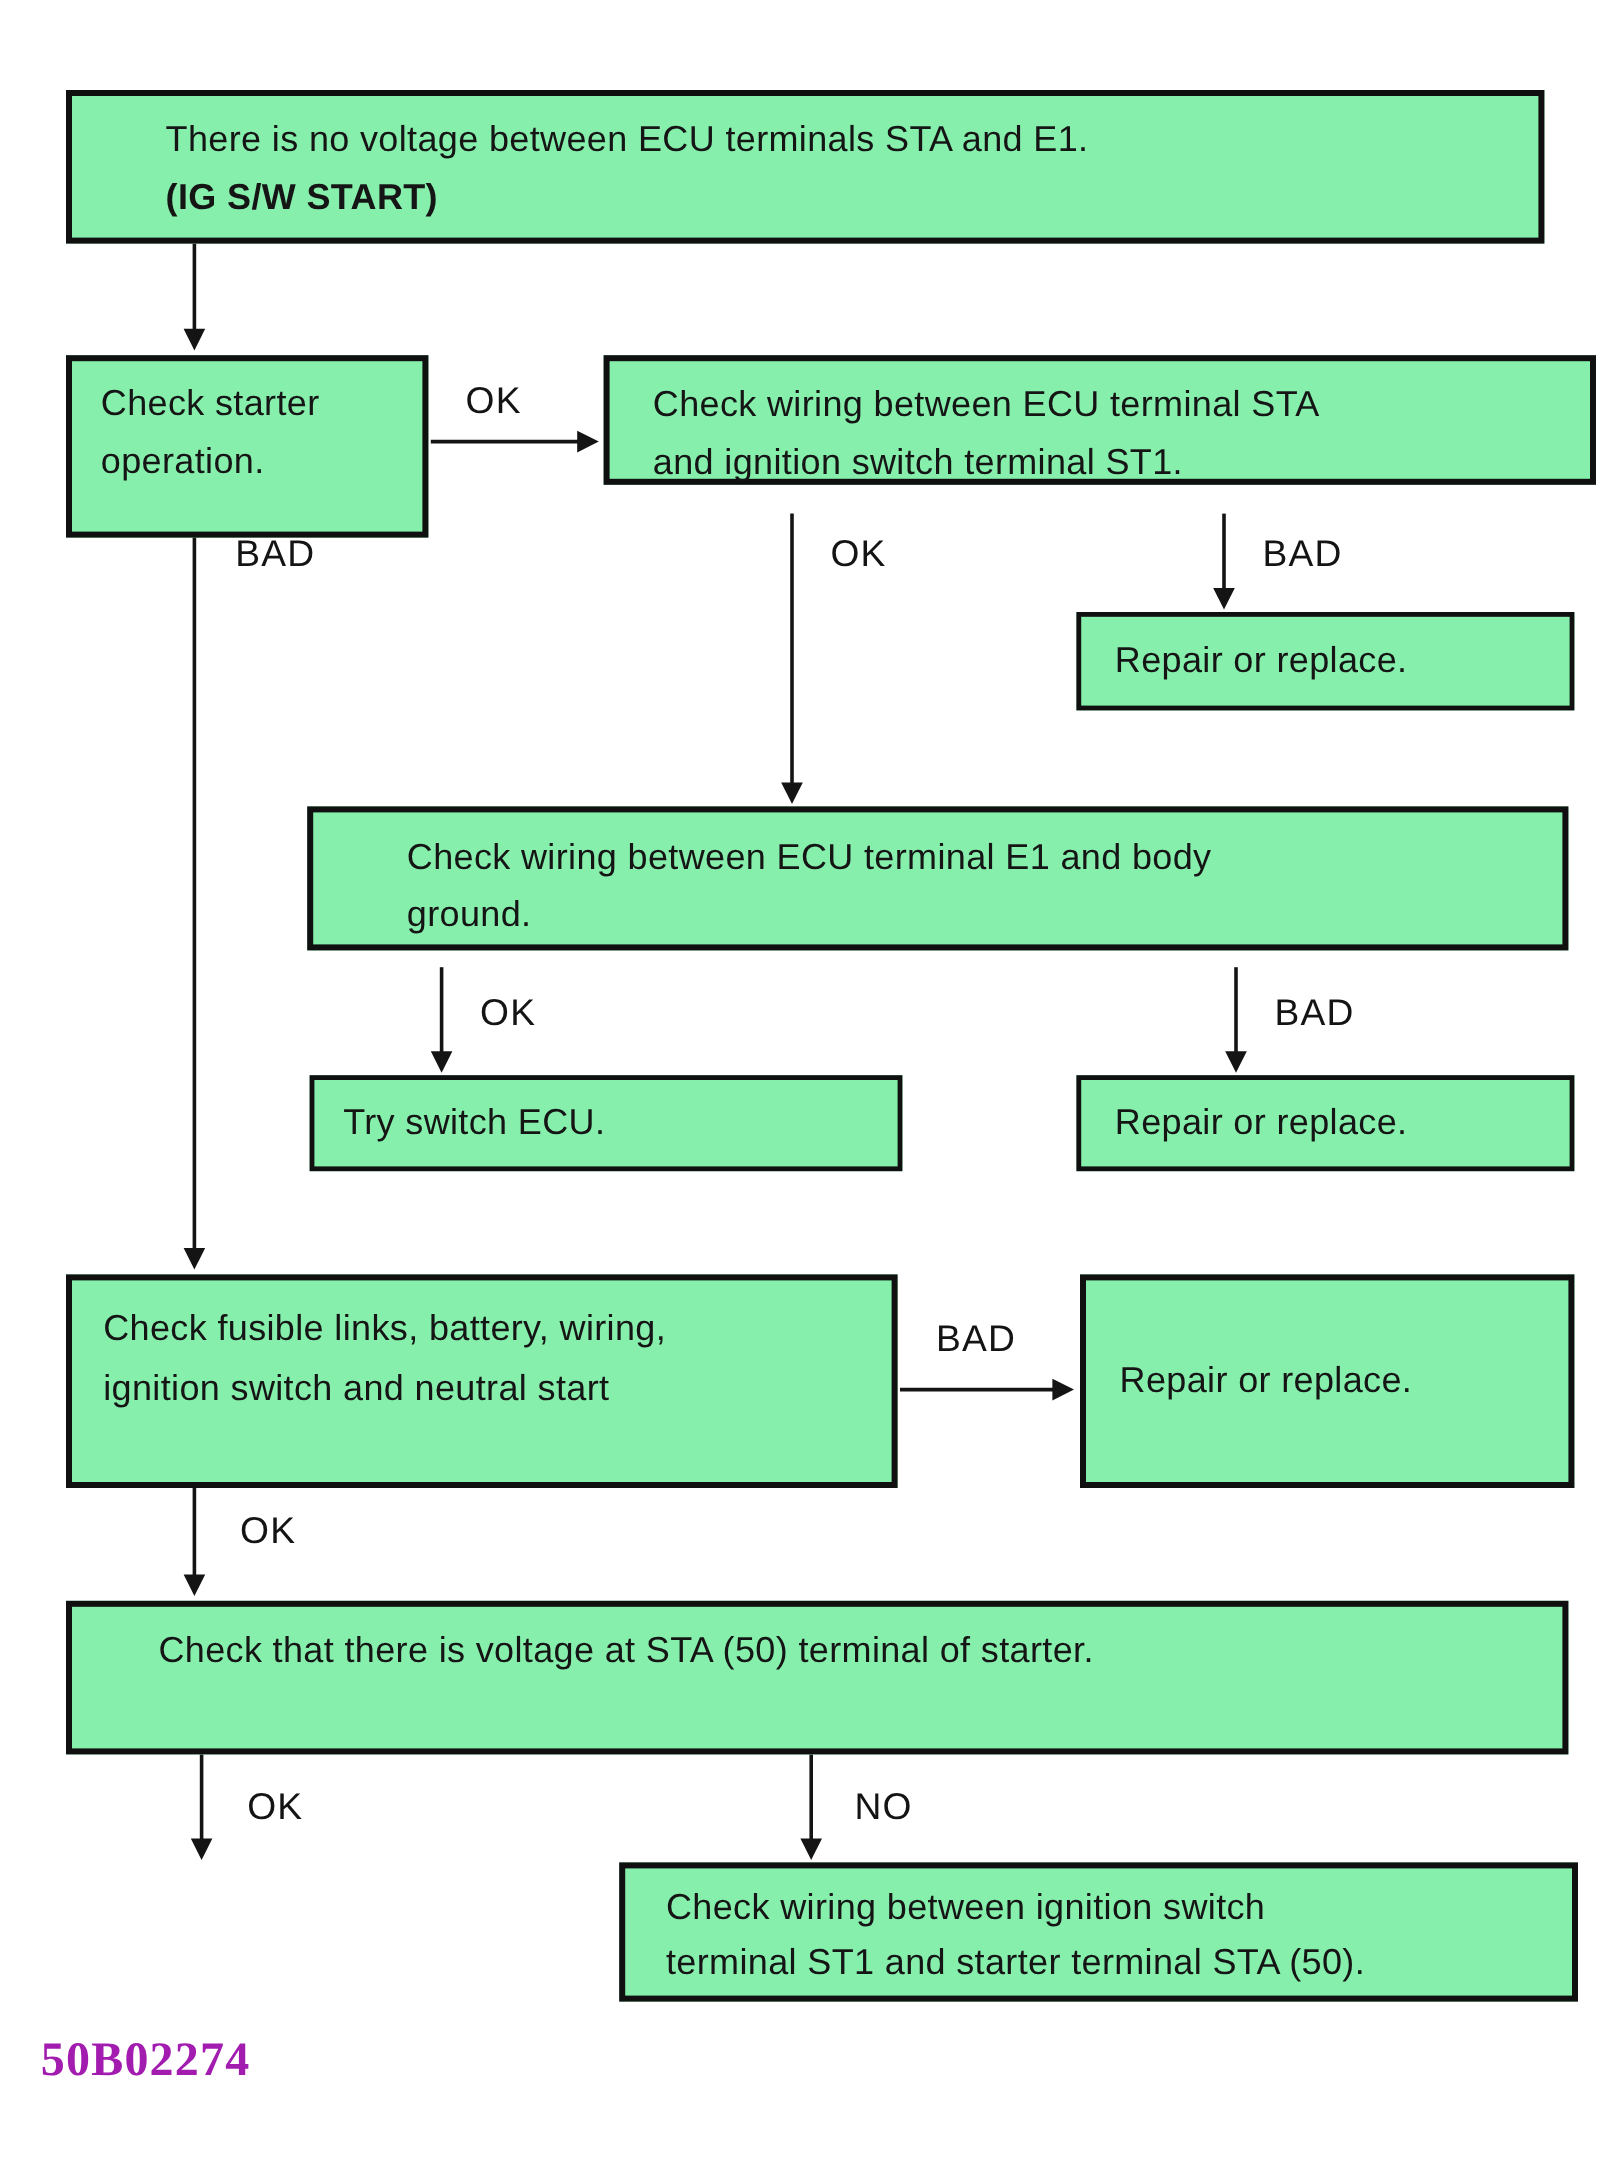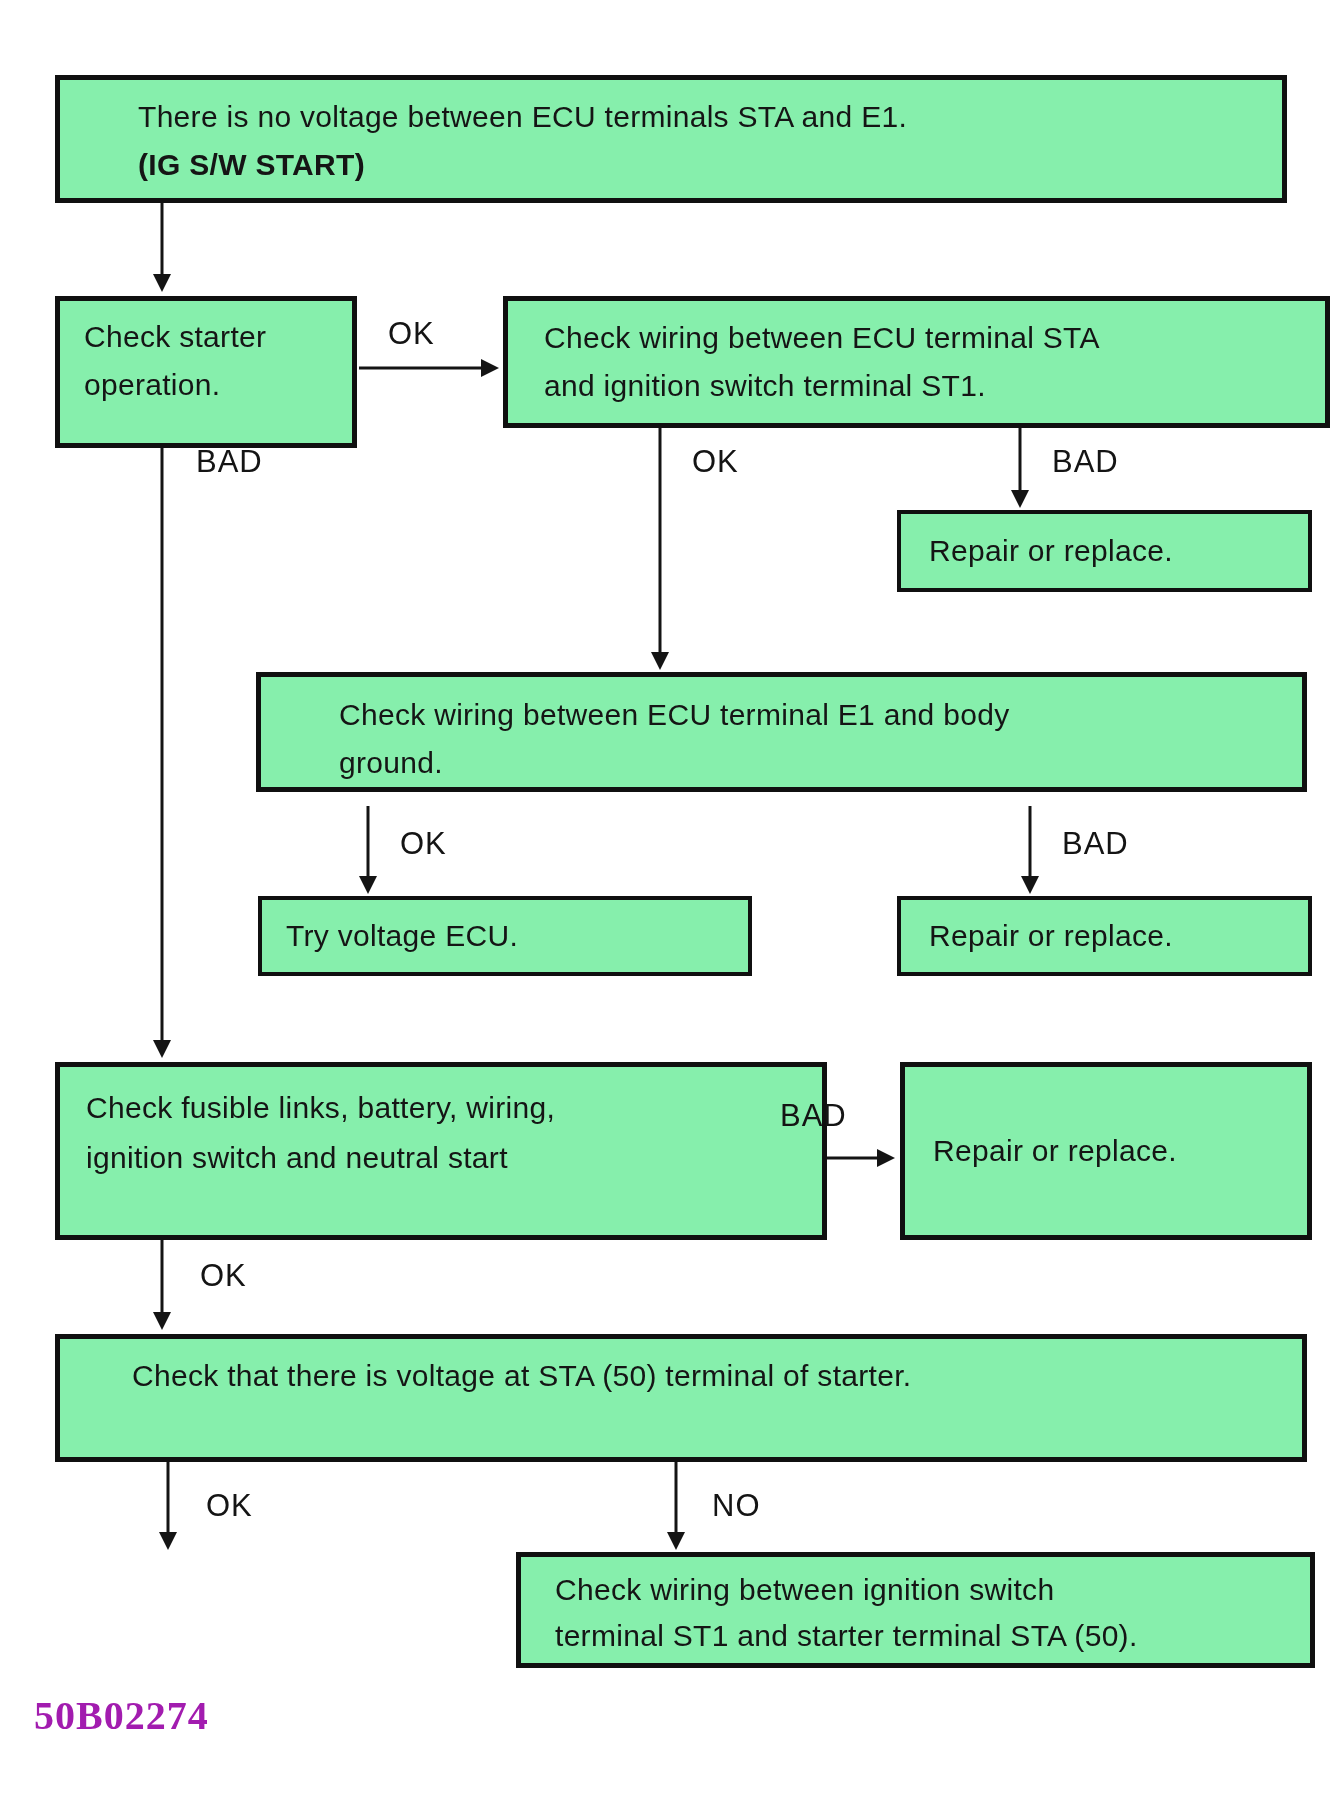--- a/index.html
+++ b/index.html
@@ -93,43 +93,43 @@
 
   <div class="node" style="left:55px; top:75px; width:1232px; height:128px; padding:13px 10px 0 78px;">
     <span class="ln">There is no voltage between ECU terminals STA and E1.</span>
     <span class="ln bold">(IG S/W START)</span>
   </div>
 
   <div class="node" style="left:55px; top:296px; width:302px; height:152px; padding:12px 20px 0 24px; white-space:normal;">
     <span>Check starter operation.</span>
   </div>
 
-  <div class="node" style="left:503px; top:296px; width:827px; height:132px; padding:13px 10px 0 36px;">
+  <div class="node" style="left:503px; top:296px; width:827px; height:108px; padding:13px 10px 0 36px;">
     <span class="ln">Check wiring between ECU terminal STA</span>
     <span class="ln">and ignition switch terminal ST1.</span>
   </div>
 
   <div class="node vcenter" style="left:897px; top:510px; width:415px; height:82px; border-width:4px; padding-left:28px;">
     <span>Repair or replace.</span>
   </div>
 
   <div class="node" style="left:256px; top:672px; width:1051px; height:120px; padding:14px 10px 0 78px;">
     <span class="ln">Check wiring between ECU terminal E1 and body</span>
     <span class="ln">ground.</span>
   </div>
 
   <div class="node vcenter" style="left:258px; top:896px; width:494px; height:80px; border-width:4px; padding-left:24px;">
-    <span>Try voltage ECU.</span>
+    <span>Try switch ECU.</span>
   </div>
 
   <div class="node vcenter" style="left:897px; top:896px; width:415px; height:80px; border-width:4px; padding-left:28px;">
     <span>Repair or replace.</span>
   </div>
 
-  <div class="node" style="left:55px; top:1062px; width:772px; height:178px; padding:16px 10px 0 26px; line-height:50px;">
+  <div class="node" style="left:55px; top:1062px; width:693px; height:178px; padding:16px 10px 0 26px; line-height:50px;">
     <span class="ln">Check fusible links, battery, wiring,</span>
     <span class="ln">ignition switch and neutral start</span>
   </div>
 
   <div class="node vcenter" style="left:900px; top:1062px; width:412px; height:178px; padding-left:28px;">
     <span>Repair or replace.</span>
   </div>
 
   <div class="node" style="left:55px; top:1334px; width:1252px; height:128px; padding:13px 10px 0 72px;">
     <span class="ln">Check that there is voltage at STA (50) terminal of starter.</span>

